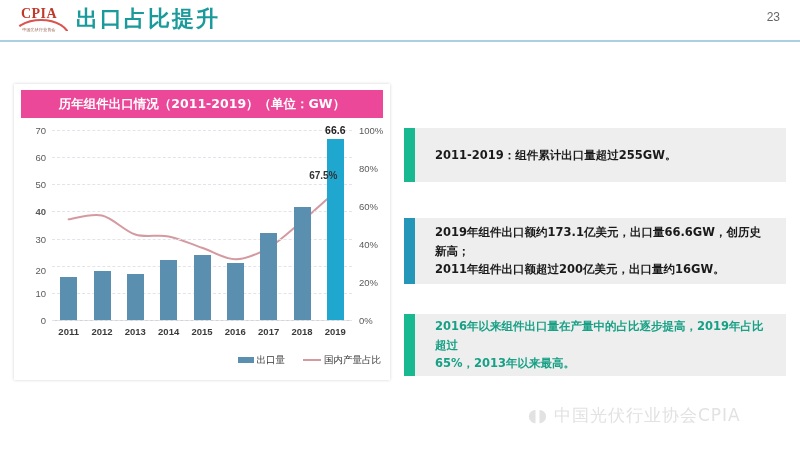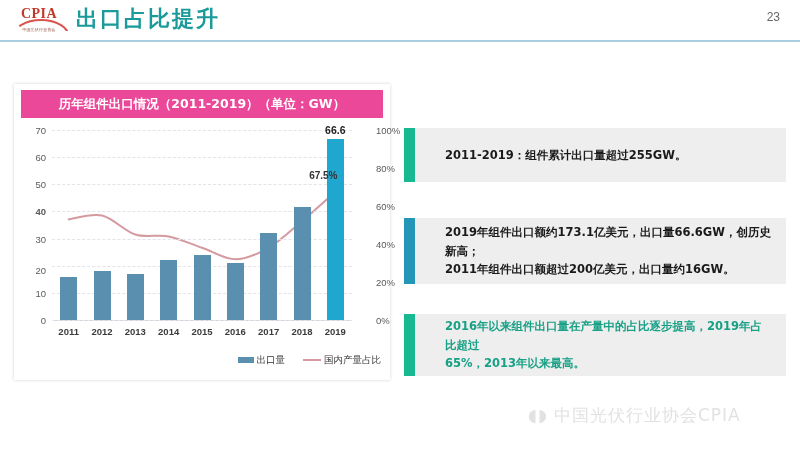--- a/index.html
+++ b/index.html
@@ -135,21 +135,21 @@
     right: 100%;
     margin-right: 6px;
     transform: translateY(-50%);
     font-size: 9.5px;
     color: #5a5a5a;
     white-space: nowrap;
   }
   .y2tick {
     position: absolute;
     left: 100%;
-    margin-left: 24px;
+    margin-left: 7px;
     transform: translateY(-50%);
     font-size: 9.5px;
     color: #5a5a5a;
     white-space: nowrap;
   }
   .bar {
     position: absolute;
     bottom: 0;
     background: #5b8fb0;
     width: 17px;
@@ -222,21 +222,21 @@
     background: #eeeeee;
     display: flex;
     align-items: center;
   }
   .callout .accent {
     width: 11px;
     align-self: stretch;
     flex: 0 0 11px;
   }
   .callout .ctext {
-    padding: 0 14px 0 30px;
+    padding: 0 14px 0 20px;
     font-size: 11.5px;
     font-weight: bold;
     line-height: 1.65;
     color: #1a1a1a;
     font-family: "DejaVu Sans", sans-serif;
   }
   #callout-1 { left: 404px; top: 128px; width: 382px; height: 54px; }
   #callout-2 { left: 404px; top: 218px; width: 382px; height: 66px; }
   #callout-3 { left: 404px; top: 314px; width: 382px; height: 62px; }
 

